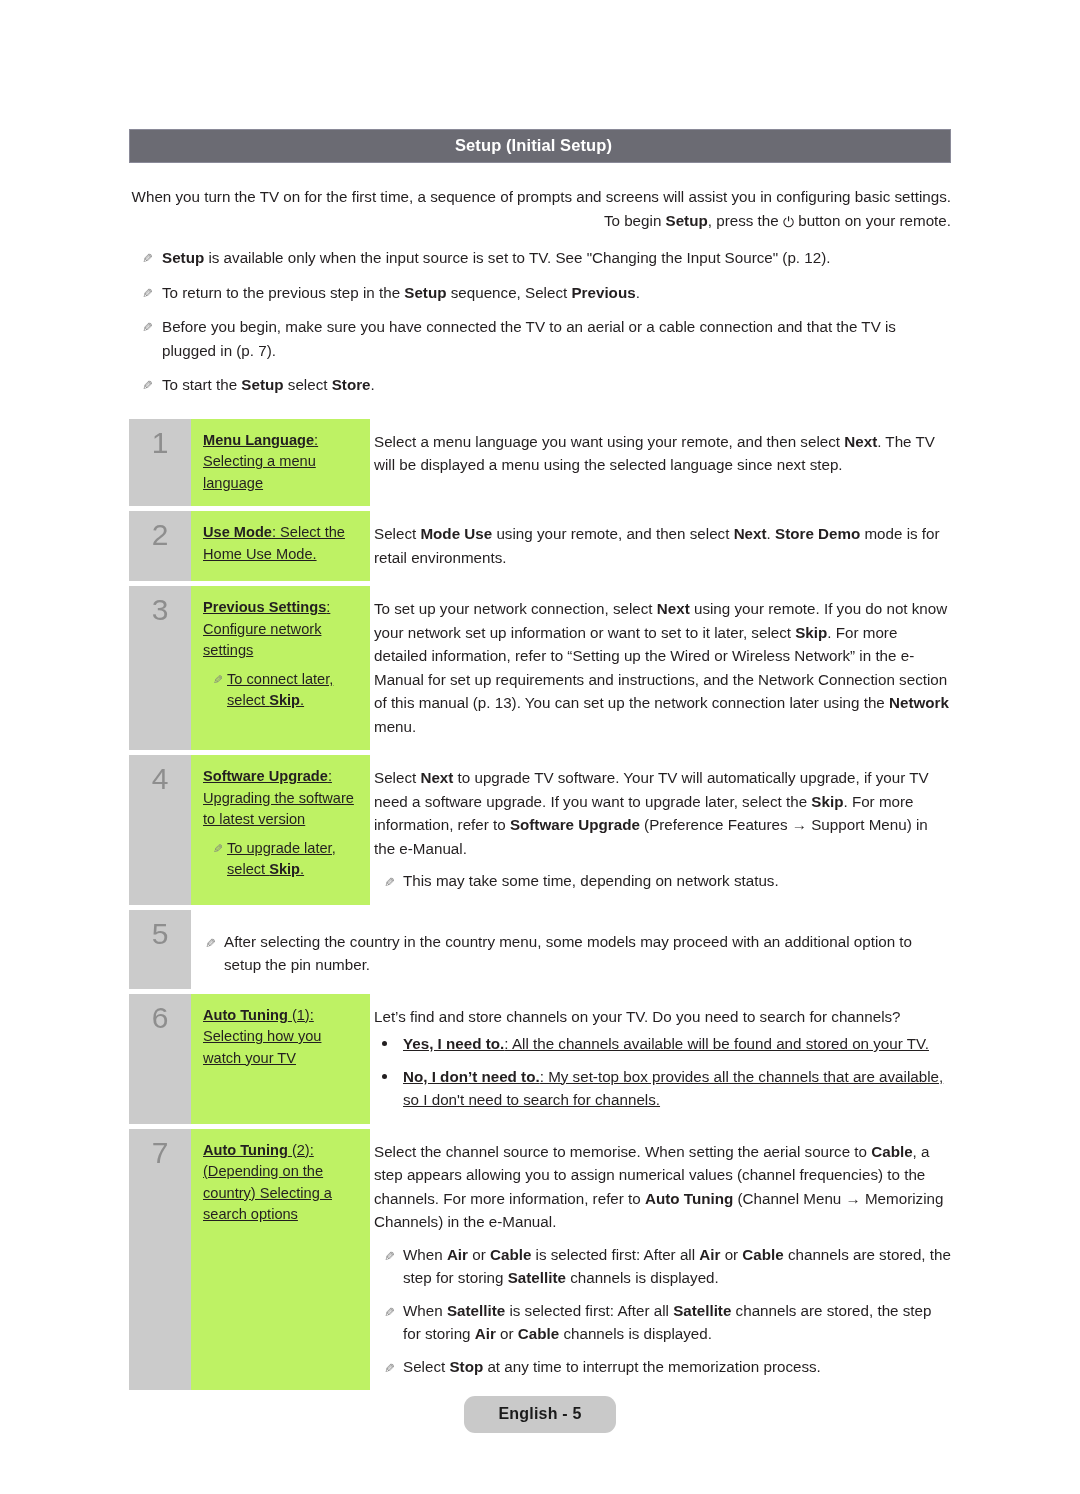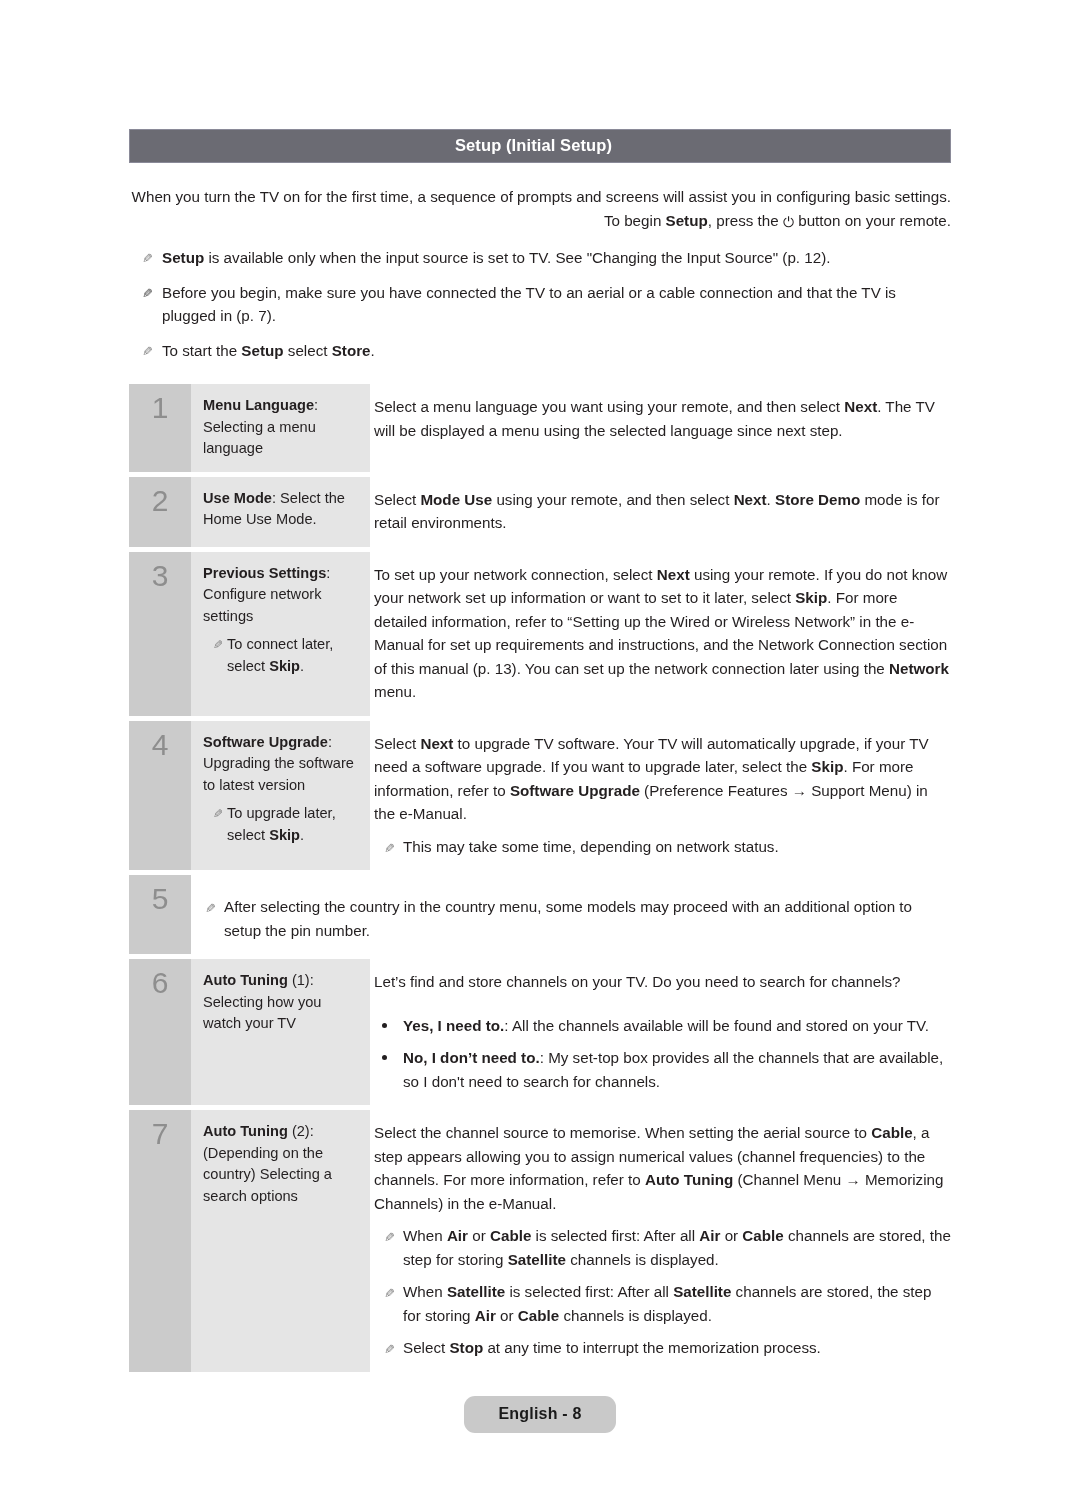--- a/index.html
+++ b/index.html
@@ -104,26 +104,27 @@
     font-weight: normal;
     text-align: center;
     padding-top: 9px;
     box-sizing: border-box;
     line-height: 1;
   }
 
   .col-title {
     width: 179px;
     flex: 0 0 179px;
-    background: #e5e5e5;
+    background: #bef264;
     box-sizing: border-box;
     padding: 11px 12px 12px 12px;
     font-size: 14.6px;
     line-height: 21.5px;
     color: #231f20;
+    text-decoration: underline;
   }
   .col-title b { font-weight: bold; }
 
   .col-desc {
     flex: 1 1 auto;
     background: #ffffff;
     box-sizing: border-box;
     padding: 11px 0 12px 4px;
     font-size: 15.2px;
     line-height: 23.5px;
@@ -154,21 +155,22 @@
     font-size: 15.2px;
     line-height: 23.5px;
   }
   .dnote .note-icon {
     left: 1px;
     top: 2px;
   }
 
   
   .dots {
-    margin-top: 20px;
+    margin-top: 4px;
+    text-decoration: underline;
   }
   .dot-item {
     position: relative;
     padding-left: 29px;
     font-size: 15.2px;
     line-height: 23.5px;
     margin-bottom: 9px;
   }
   .dot-item:last-child { margin-bottom: 0; }
   .dot-mark {
@@ -205,21 +207,21 @@
 
 <div class="page">
   <div class="content">
 
     <div class="section-bar">Setup (Initial Setup)</div>
 
     <div class="intro">When you turn the TV on for the first time, a sequence of prompts and screens will assist you in configuring basic settings. To begin <b>Setup</b>, press the <span class="pwr">⏻</span> button on your remote.</div>
 
     <div class="notes">
         <div class="note"><span class="note-icon">✎</span><span><b>Setup</b> is available only when the input source is set to TV. See "Changing the Input Source" (p. 12).</span></div>
-        <div class="note"><span class="note-icon">✎</span></div>
+        <div class="note"><span class="note-icon">✎</span><span>To return to the previous step in the <b>Setup</b> sequence, Select <b>Previous</b>.</span></div>
         <div class="note"><span class="note-icon">✎</span><span>Before you begin, make sure you have connected the TV to an aerial or a cable connection and that the TV is plugged in (p. 7).</span></div>
         <div class="note"><span class="note-icon">✎</span><span>To start the <b>Setup</b> select <b>Store</b>.</span></div>
       </div>
 
     <div class="steps">
         <div class="step-row">
           <div class="col-num">1</div>
           <div class="col-title">
             <div><b>Menu Language</b>: Selecting a menu language</div>
           </div>
@@ -286,15 +288,15 @@
             <div class="dnote"><span class="note-icon">✎</span><span>When <b>Air</b> or <b>Cable</b> is selected first: After all <b>Air</b> or <b>Cable</b> channels are stored, the step for storing <b>Satellite</b> channels is displayed.</span></div>
             <div class="dnote"><span class="note-icon">✎</span><span>When <b>Satellite</b> is selected first: After all <b>Satellite</b> channels are stored, the step for storing <b>Air</b> or <b>Cable</b> channels is displayed.</span></div>
             <div class="dnote"><span class="note-icon">✎</span><span>Select <b>Stop</b> at any time to interrupt the memorization process.</span></div>
           </div>
         </div>
       </div>
 
   </div>
 
   <div class="footer">
-    <span class="footer-pill">English - 8</span>
+    <span class="footer-pill">English - 5</span>
   </div>
 </div>
 
 </body></html>

